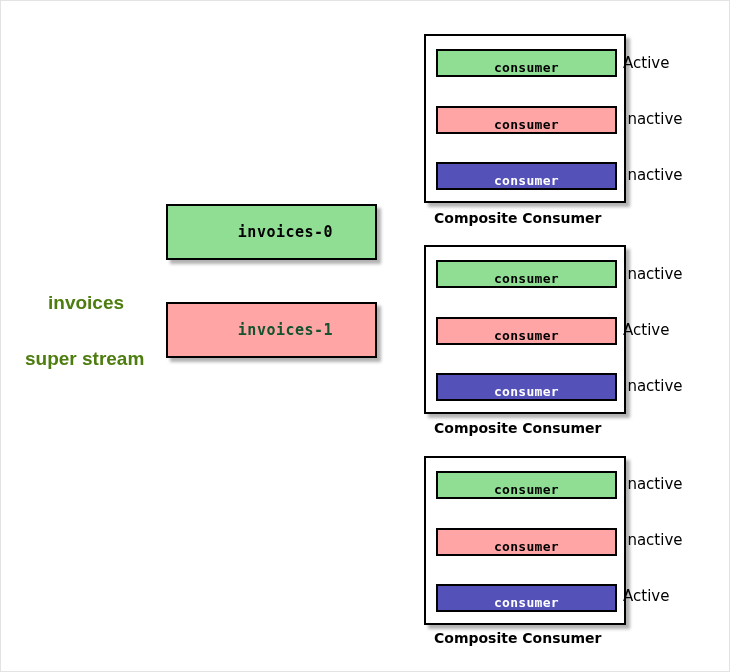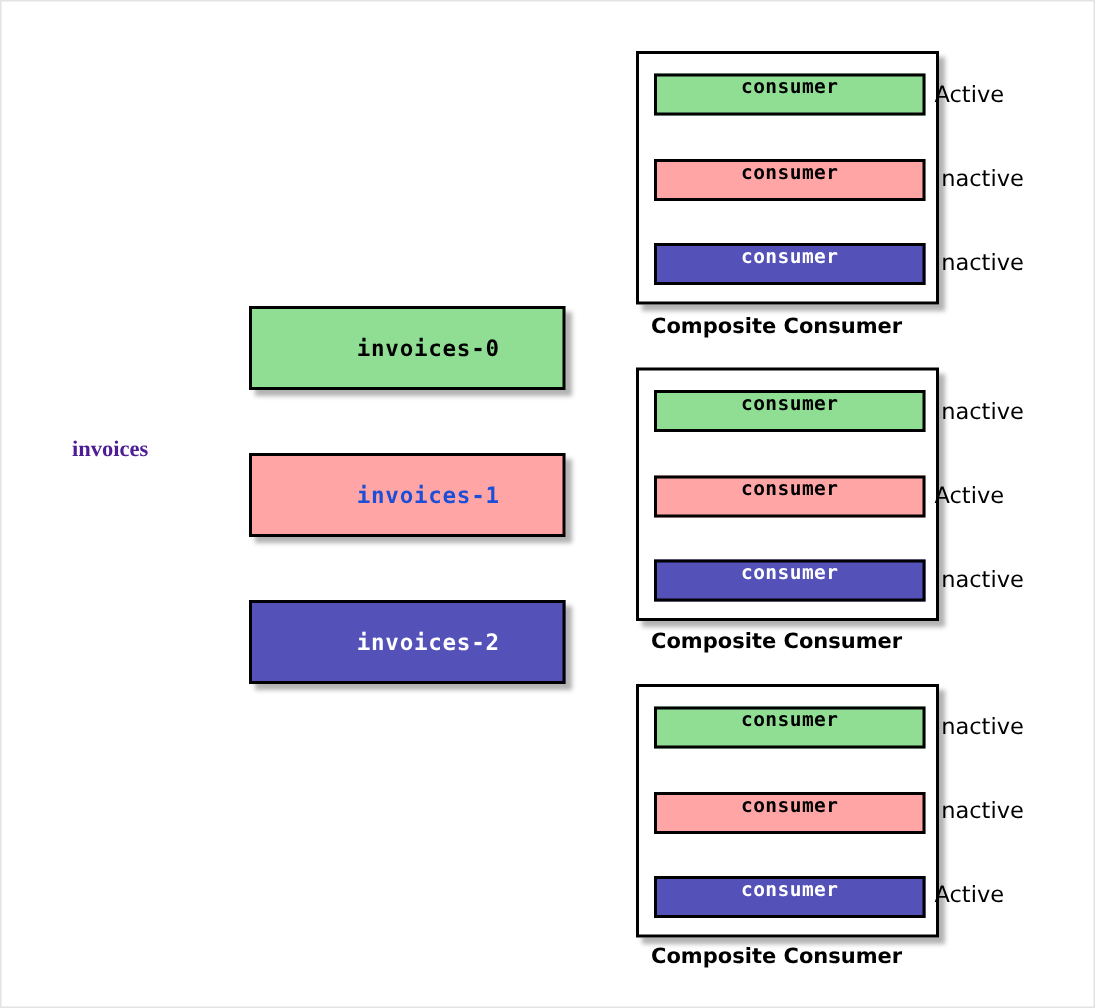--- a/index.html
+++ b/index.html
@@ -14,24 +14,24 @@
     background: #ffffff;
     border: 1px solid #e3e3e3;
     box-sizing: border-box;
     overflow: hidden;
     font-family: "DejaVu Sans", sans-serif;
   }
 
   
   .stream-label {
     position: absolute;
-    font-family: Liberation Serif, serif;
-    font-size: 15px;
+    font-family: Liberation Sans, sans-serif;
+    font-size: 19px;
     font-weight: bold;
-    color: #4c1d95;
+    color: #4d7c0f;
     white-space: nowrap;
     letter-spacing: 0px;
   }
   #stream-name      { left: 47px;  top: 291px; }
   #stream-subtitle  { left: 24px;  top: 347px; }
 
   
   .partition {
     position: absolute;
     left: 165px;
@@ -71,21 +71,21 @@
   #group-2 { top: 455px; }
 
   .consumer {
     position: absolute;
     left: 10px;
     width: 181px;
     height: 28px;
     border: 2px solid #000000;
     box-sizing: border-box;
     display: flex;
-    align-items: flex-start;
+    align-items: flex-end;
     justify-content: center;
   }
   .consumer.row-0 { top: 13px; }
   .consumer.row-1 { top: 70px; }
   .consumer.row-2 { top: 126px; }
 
   .consumer-label {
     font-family: "DejaVu Sans Mono", monospace;
     font-size: 13px;
     font-weight: bold;
@@ -113,32 +113,30 @@
     white-space: nowrap;
   }
 </style>
 </head>
 <body>
 
 <div id="canvas">
 
   <div id="stream-name" class="stream-label">invoices</div>
 
+  <div id="stream-subtitle" class="stream-label">super stream</div>
 
   <div id="partition-0" class="partition" style="background-color: rgb(144, 221, 148);">
     <span class="partition-label" style="color: rgb(0, 0, 0);">invoices-0</span>
   </div>
 
   <div id="partition-1" class="partition" style="background-color: rgb(255, 165, 165);">
-    <span class="partition-label" style="color: #1d4ed8;">invoices-1</span>
+    <span class="partition-label" style="color: #14532d;">invoices-1</span>
   </div>
 
-  <div id="partition-2" class="partition" style="background-color: rgb(84, 81, 185);">
-    <span class="partition-label" style="color: rgb(255, 255, 255);">invoices-2</span>
-  </div>
 
   <div id="group-0" class="group">
     <div class="consumer row-0" style="background-color: rgb(144, 221, 148);">
       <span class="consumer-label" style="color: rgb(0, 0, 0);">consumer</span>
     </div>
     <div class="consumer row-1" style="background-color: rgb(255, 165, 165);">
       <span class="consumer-label" style="color: rgb(0, 0, 0);">consumer</span>
     </div>
     <div class="consumer row-2" style="background-color: rgb(84, 81, 185);">
       <span class="consumer-label" style="color: rgb(255, 255, 255);">consumer</span>

